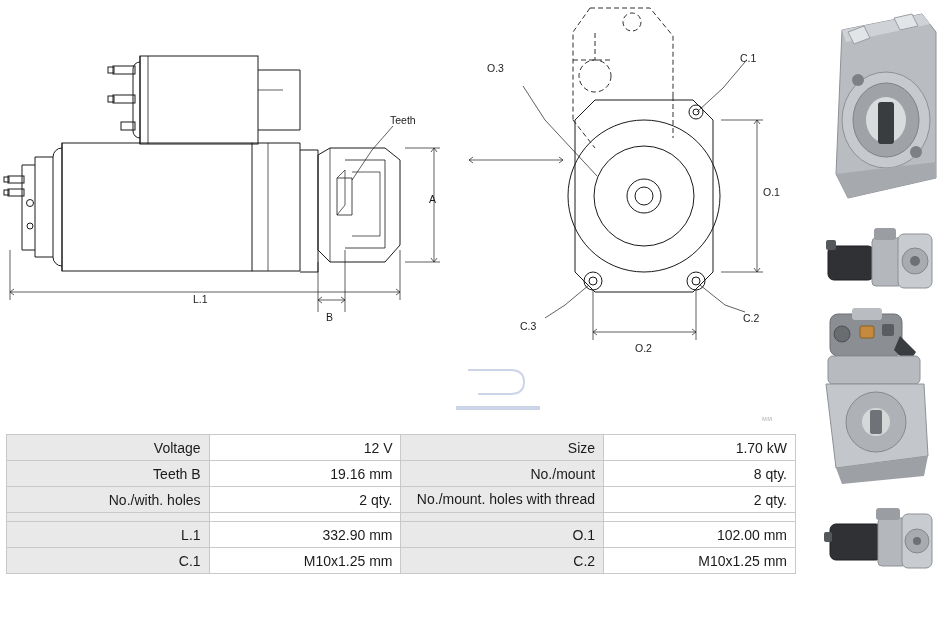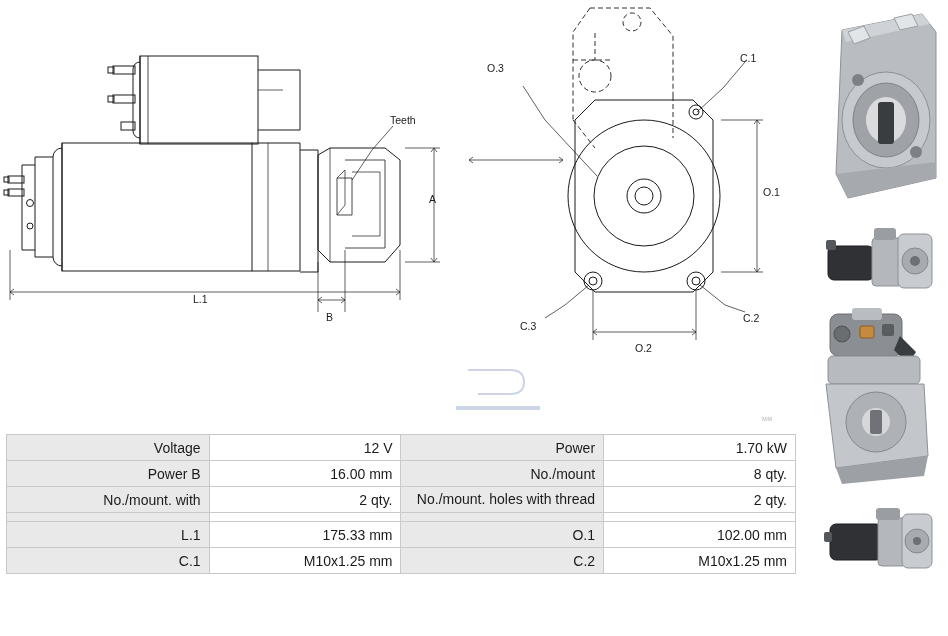--- a/index.html
+++ b/index.html
@@ -181,44 +181,44 @@
       </g>
     </svg>
     <div class="wm2">ᴍᴍ</div>
   </div>
 
   <table class="spec">
     <tbody>
       <tr>
         <td class="lbl">Voltage</td>
         <td class="val">12 V</td>
-        <td class="lbl">Power</td>
+        <td class="lbl">Size</td>
         <td class="val">1.70 kW</td>
       </tr>
       <tr>
-        <td class="lbl">Power B</td>
-        <td class="val">16.00 mm</td>
+        <td class="lbl">Teeth B</td>
+        <td class="val">19.16 mm</td>
         <td class="lbl">No./mount</td>
         <td class="val">8 qty.</td>
       </tr>
       <tr>
-        <td class="lbl">No./mount. with</td>
+        <td class="lbl">No./with. holes</td>
         <td class="val">2 qty.</td>
         <td class="lbl two">No./mount. holes with thread</td>
         <td class="val">2 qty.</td>
       </tr>
       <tr class="spacer">
         <td class="lbl"></td>
         <td class="val"></td>
         <td class="lbl"></td>
         <td class="val"></td>
       </tr>
       <tr>
         <td class="lbl">L.1</td>
-        <td class="val">175.33 mm</td>
+        <td class="val">332.90 mm</td>
         <td class="lbl">O.1</td>
         <td class="val">102.00 mm</td>
       </tr>
       <tr>
         <td class="lbl">C.1</td>
         <td class="val">M10x1.25 mm</td>
         <td class="lbl">C.2</td>
         <td class="val">M10x1.25 mm</td>
       </tr>
     </tbody>

